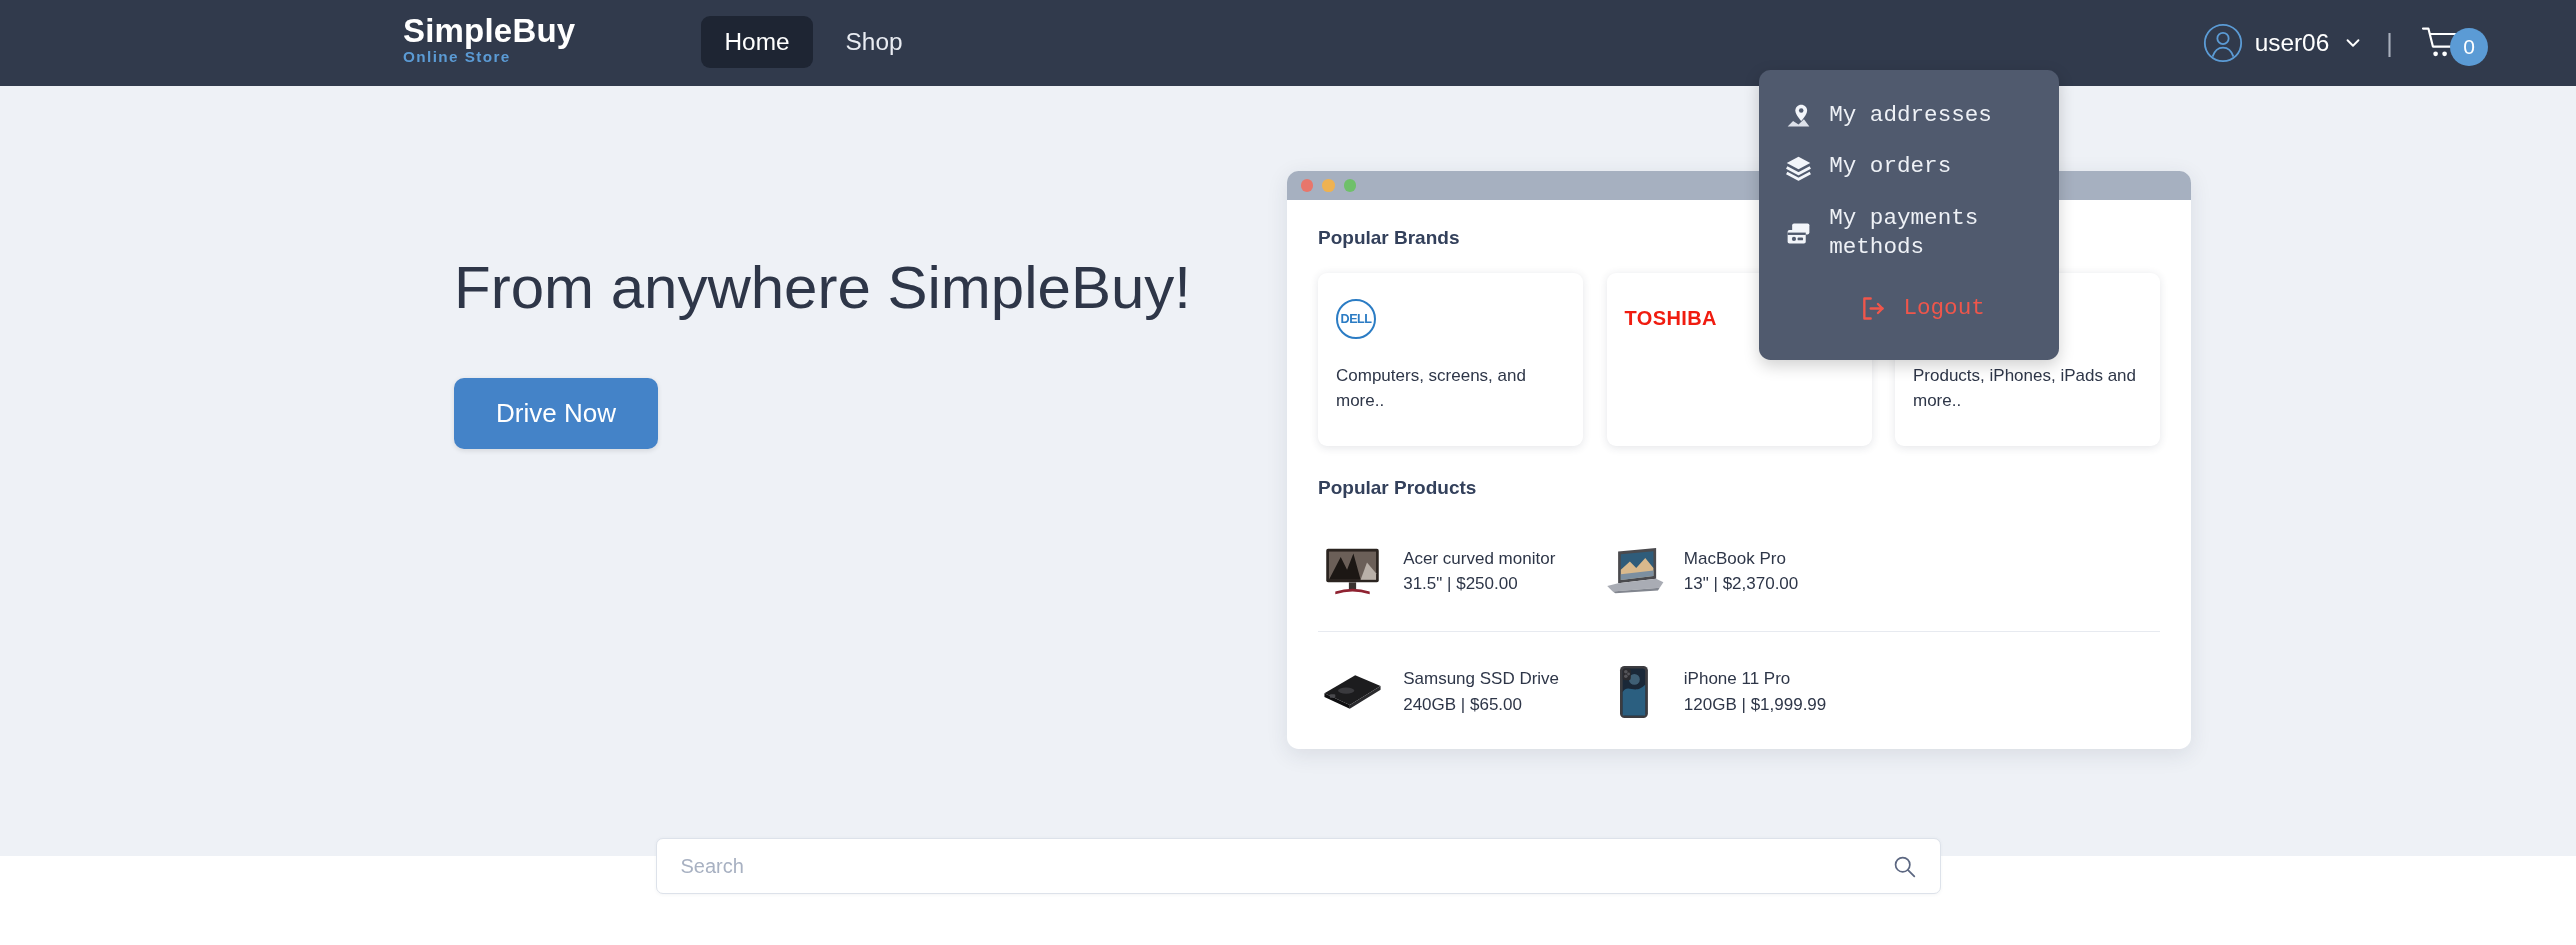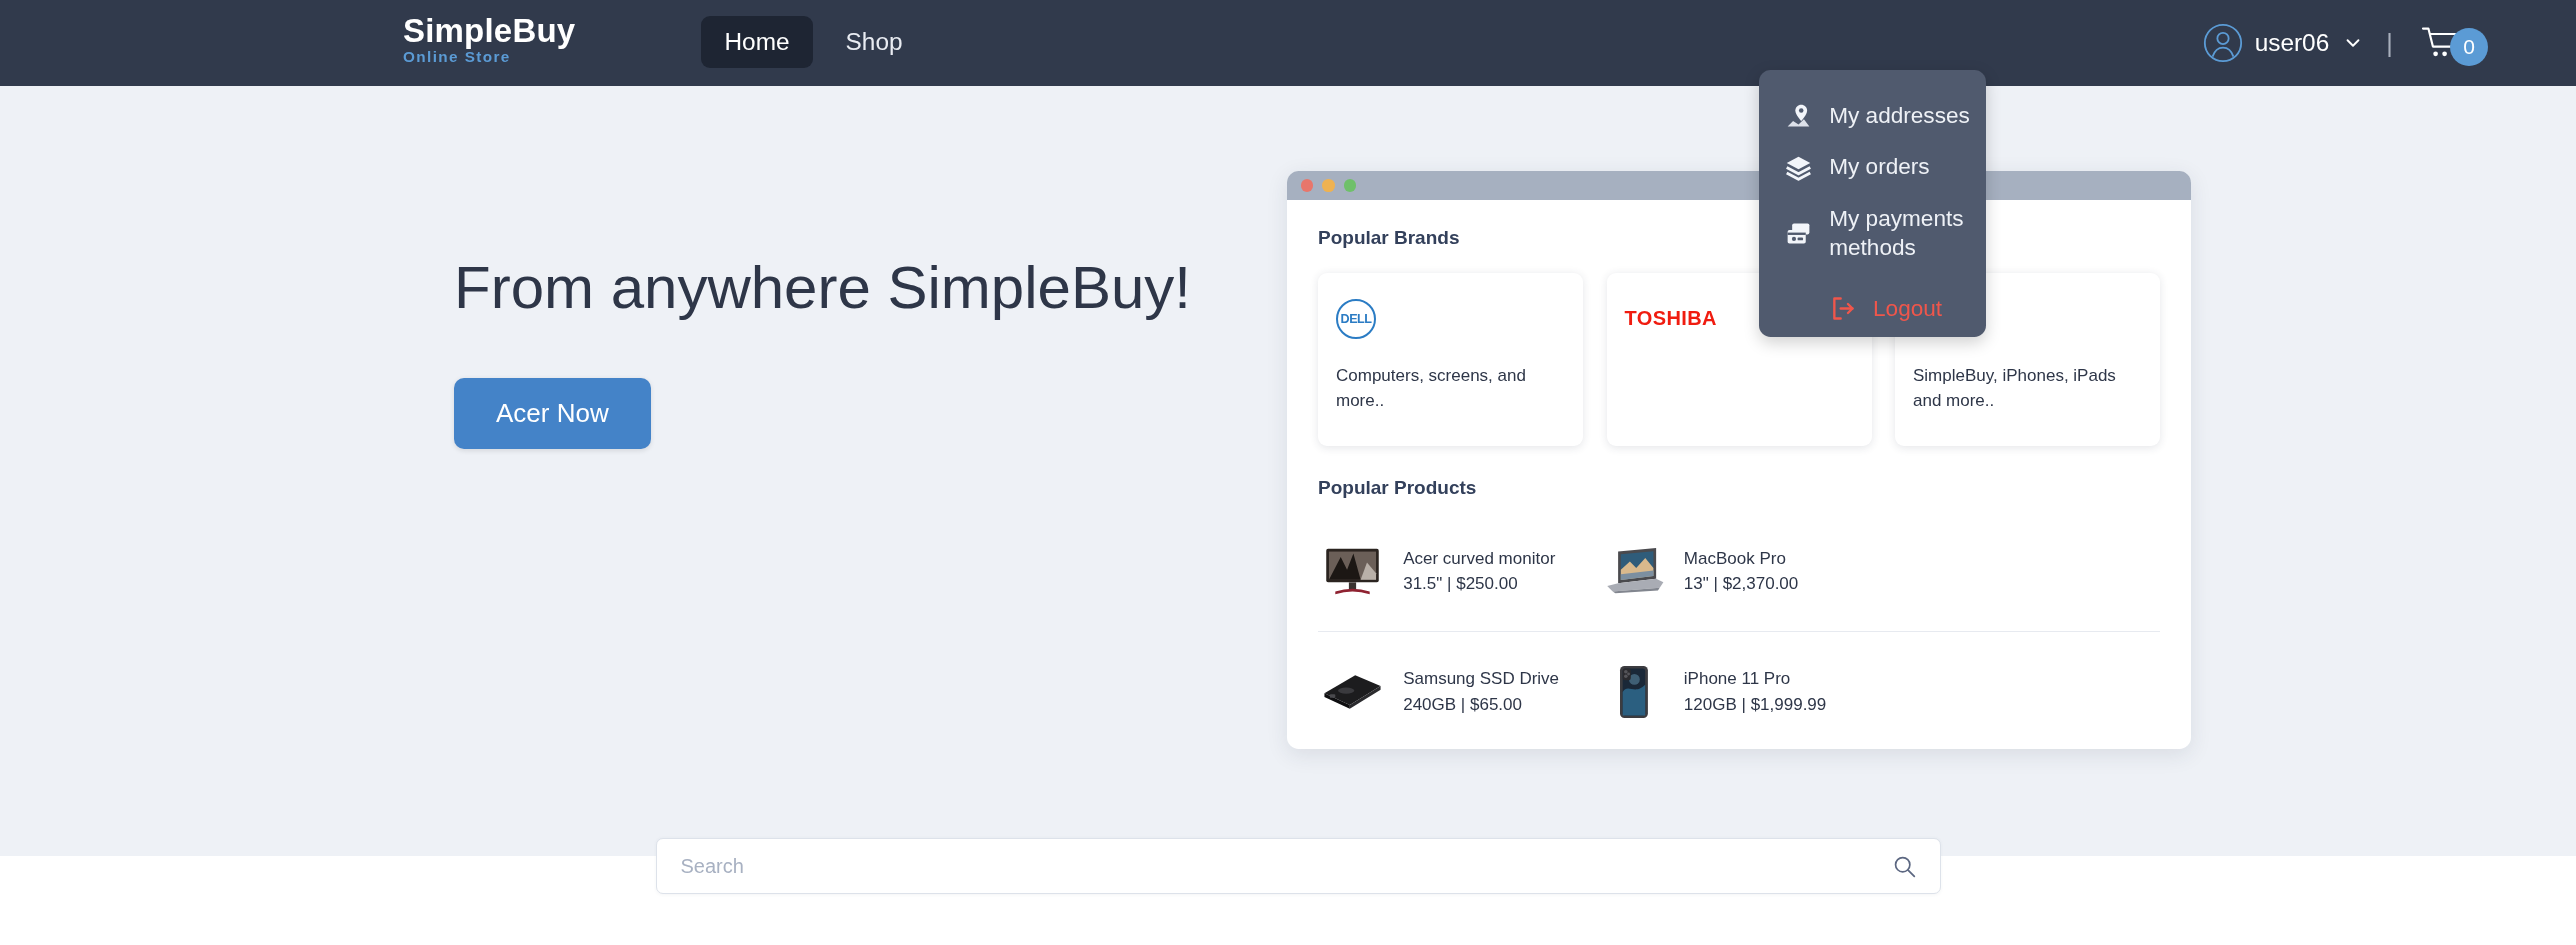--- a/index.html
+++ b/index.html
@@ -118,26 +118,27 @@
     justify-content: center;
     margin-left: -11.7px;
     margin-top: 8.1px;
   }
 
   
   .user-dropdown {
     position: absolute;
     left: 1759px;
     top: 70px;
-    width: 227px;
+    width: 300px;
     background: #505a6e;
     border-radius: 11.7px;
-    padding: 20px 0 3px 0;
+    padding: 20px 0 26px 0;
     z-index: 60;
     box-shadow: 0 5.4px 16.2px rgba(0,0,0,0.18);
+    font-family: Liberation Mono, monospace;
   }
   .dd-item {
     display: flex;
     align-items: center;
     gap: 16.2px;
     padding: 10.8px 0 10.8px 25px;
     cursor: pointer;
     color: #eef1f6;
     font-size: 22.6px;
     line-height: 1.32;
@@ -418,21 +419,21 @@
         </svg>
       </span>
       <span class="dd-label">Logout</span>
     </div>
   </div>
 
   <div class="hero">
     <div class="hero-copy">
       <h1 class="hero-title">From anywhere SimpleBuy!</h1>
       <div>
-        <button class="shop-now-btn">Acer Now</button>
+        <button class="shop-now-btn">Drive Now</button>
       </div>
     </div>
   </div>
 
   <div class="browser-card">
 
     <div class="browser-bar">
       <span class="tl-dot tl-red"></span>
       <span class="tl-dot tl-amber"></span>
       <span class="tl-dot tl-green"></span>
@@ -459,21 +460,21 @@
 
         <div class="brand-card">
           <div class="brand-logo-wrap">
             <span>
               <svg width="34" height="40" viewBox="0 0 38 44" fill="none" xmlns="http://www.w3.org/2000/svg">
                 <path d="M26.5 23.2c0-4.5 3.6-6.6 3.8-6.7-2-3-5.2-3.4-6.3-3.4-2.7-.3-5.2 1.6-6.6 1.6-1.3 0-3.4-1.5-5.6-1.5-2.9.1-5.5 1.7-7 4.3-3 5.2-.8 12.8 2.1 17 1.4 2 3.1 4.3 5.3 4.2 2.1-.1 2.9-1.4 5.5-1.4s3.3 1.4 5.5 1.3c2.3 0 3.7-2 5.1-4.1 1.6-2.3 2.3-4.6 2.3-4.7-.1 0-4.4-1.7-4.4-6.6z" fill="#3a3a3c"></path>
                 <path d="M22.3 10.2c1.2-1.4 2-3.4 1.8-5.4-1.7.1-3.8 1.2-5 2.6-1.1 1.2-2.1 3.3-1.8 5.2 1.9.2 3.8-1 5-2.4z" fill="#3a3a3c"></path>
               </svg>
             </span>
           </div>
-          <div class="brand-desc">SimpleBuy, iPhones, iPads and more..</div>
+          <div class="brand-desc">Products, iPhones, iPads and more..</div>
         </div>
 
       </div>
 
       <div class="section-title">Popular Products</div>
 
       <div class="products-grid">
 
         <div class="product-item">
           <span class="thumb">

